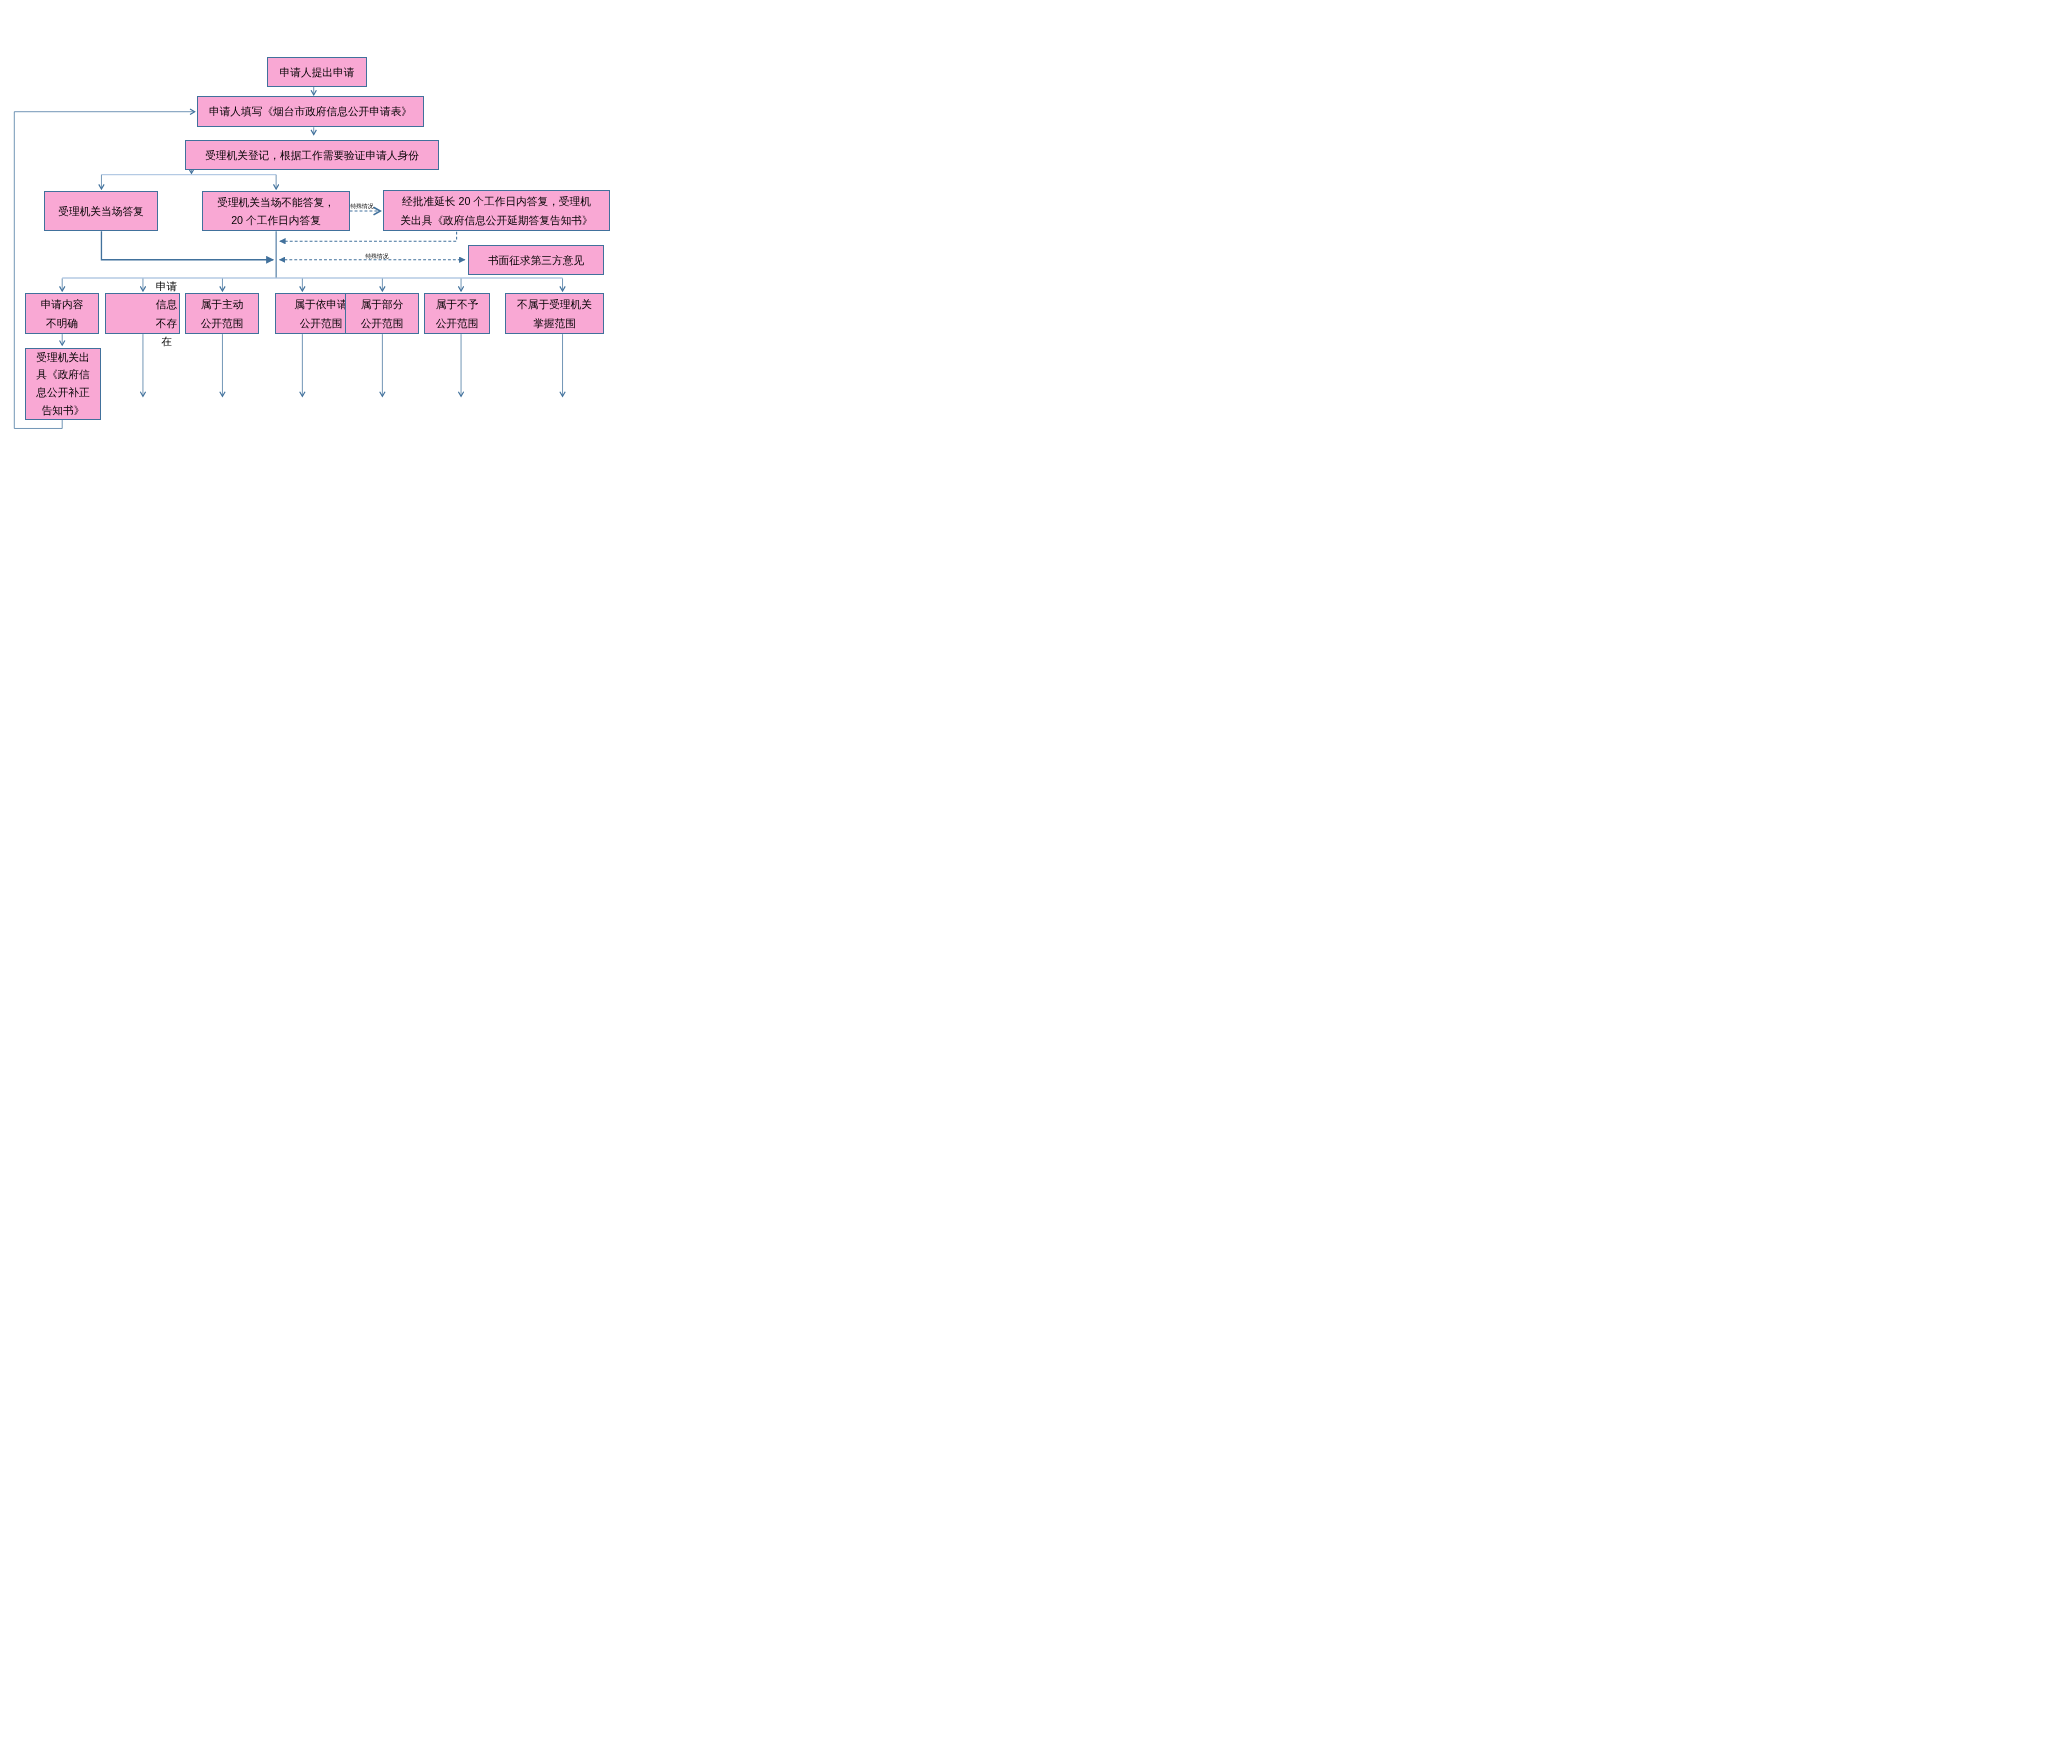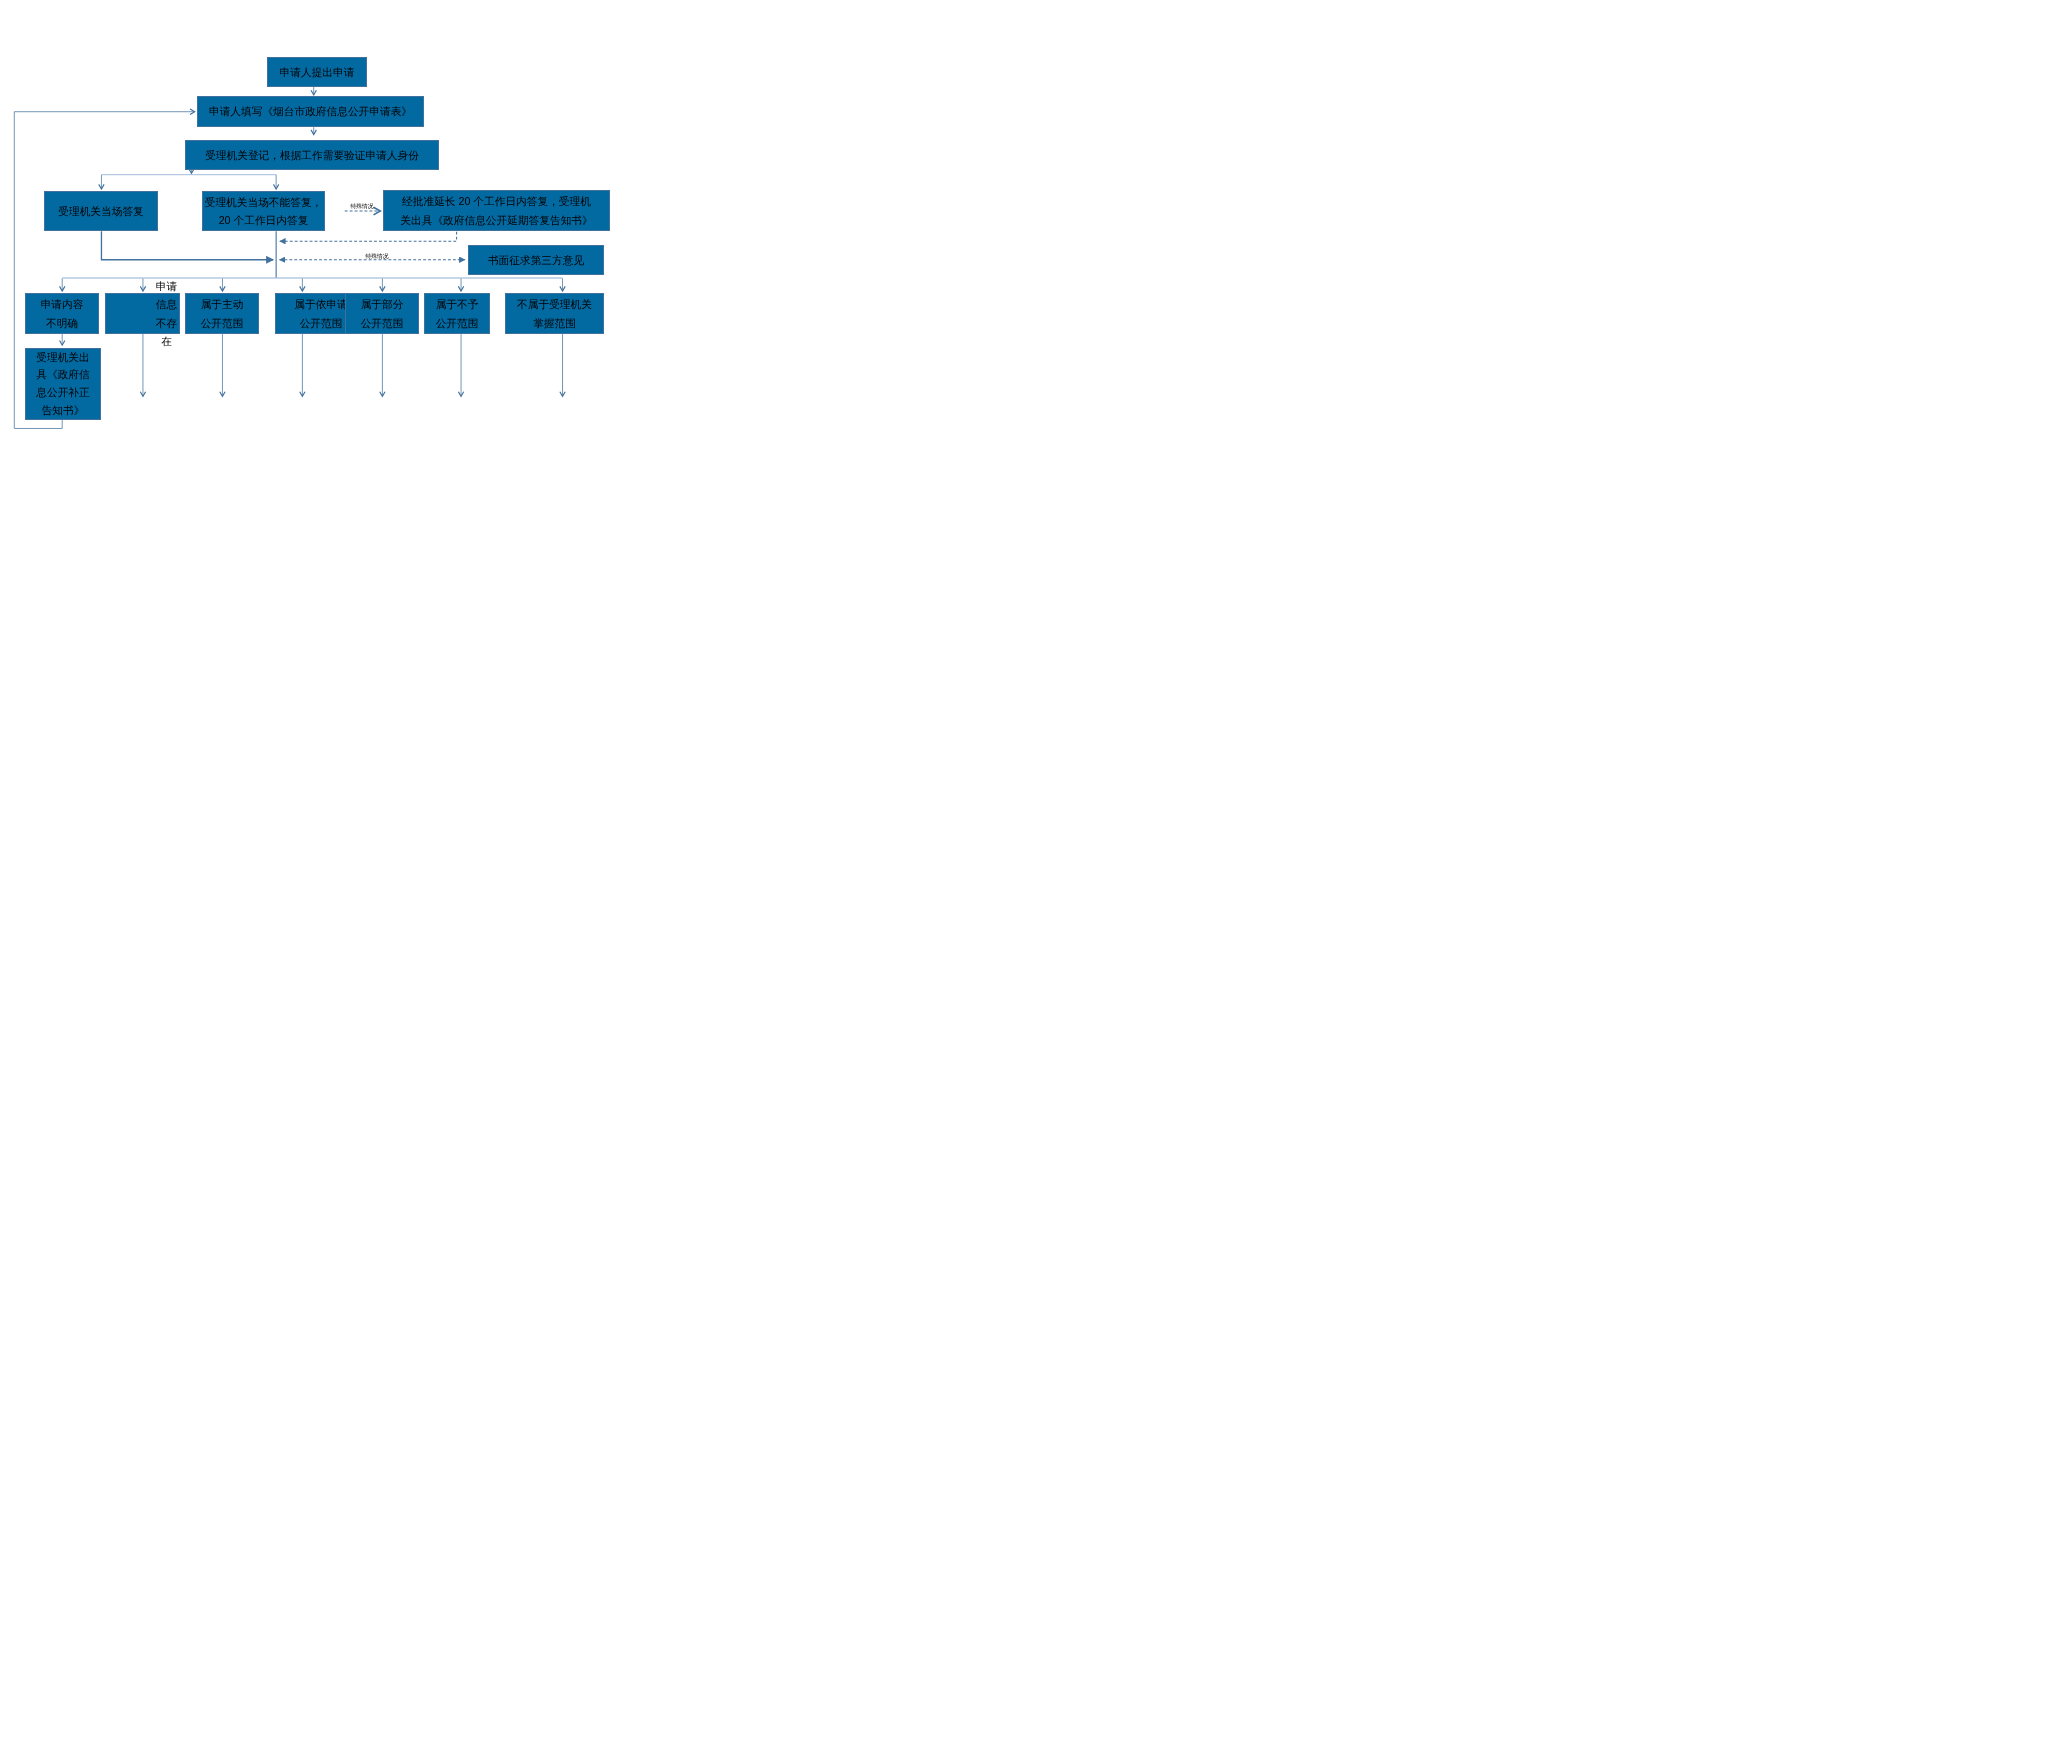--- a/index.html
+++ b/index.html
@@ -18,21 +18,21 @@
     font-weight:700;
     font-size:23px;
     letter-spacing:1.7px;
     color:#000;
     white-space:nowrap;
   }
   .box{
     position:absolute;
     box-sizing:border-box;
     border:1.2px solid #41719C;
-    background:#0369a1;
+    background:#f9a8d4;
     display:flex;
     align-items:center;
     justify-content:center;
     text-align:center;
     font-size:10.7px;
     line-height:1.7;
     color:#000;
     white-space:pre-line;
     z-index:2;
   }
@@ -110,21 +110,21 @@
   </svg>
 
   <div class="box" style="left:267px;top:57px;width:100px;height:30px;">申请人提出申请</div>
 
   <div class="box" style="left:197px;top:96px;width:227px;height:31px;">申请人填写《烟台市政府信息公开申请表》</div>
 
   <div class="box" style="left:185px;top:140px;width:254px;height:30px;">受理机关登记，根据工作需要验证申请人身份</div>
 
   <div class="box" style="left:44px;top:191px;width:114px;height:40px;">受理机关当场答复</div>
 
-  <div class="box" style="left:202px;top:191px;width:123px;height:40px;">受理机关当场不能答复，
+  <div class="box" style="left:202px;top:191px;width:148px;height:40px;">受理机关当场不能答复，
 20 个工作日内答复</div>
 
   <div class="box" style="left:383px;top:190px;width:227px;height:41px;">经批准延长 20 个工作日内答复，受理机
 关出具《政府信息公开延期答复告知书》</div>
 
   <div class="box" style="left:468px;top:245px;width:136px;height:30px;">书面征求第三方意见</div>
 
   <div class="box" style="left:25px;top:293px;width:74px;height:41px;">申请内容
 不明确</div>
   <div class="box" style="left:105px;top:293px;width:75px;height:41px;padding-left:48px;">申请信息

